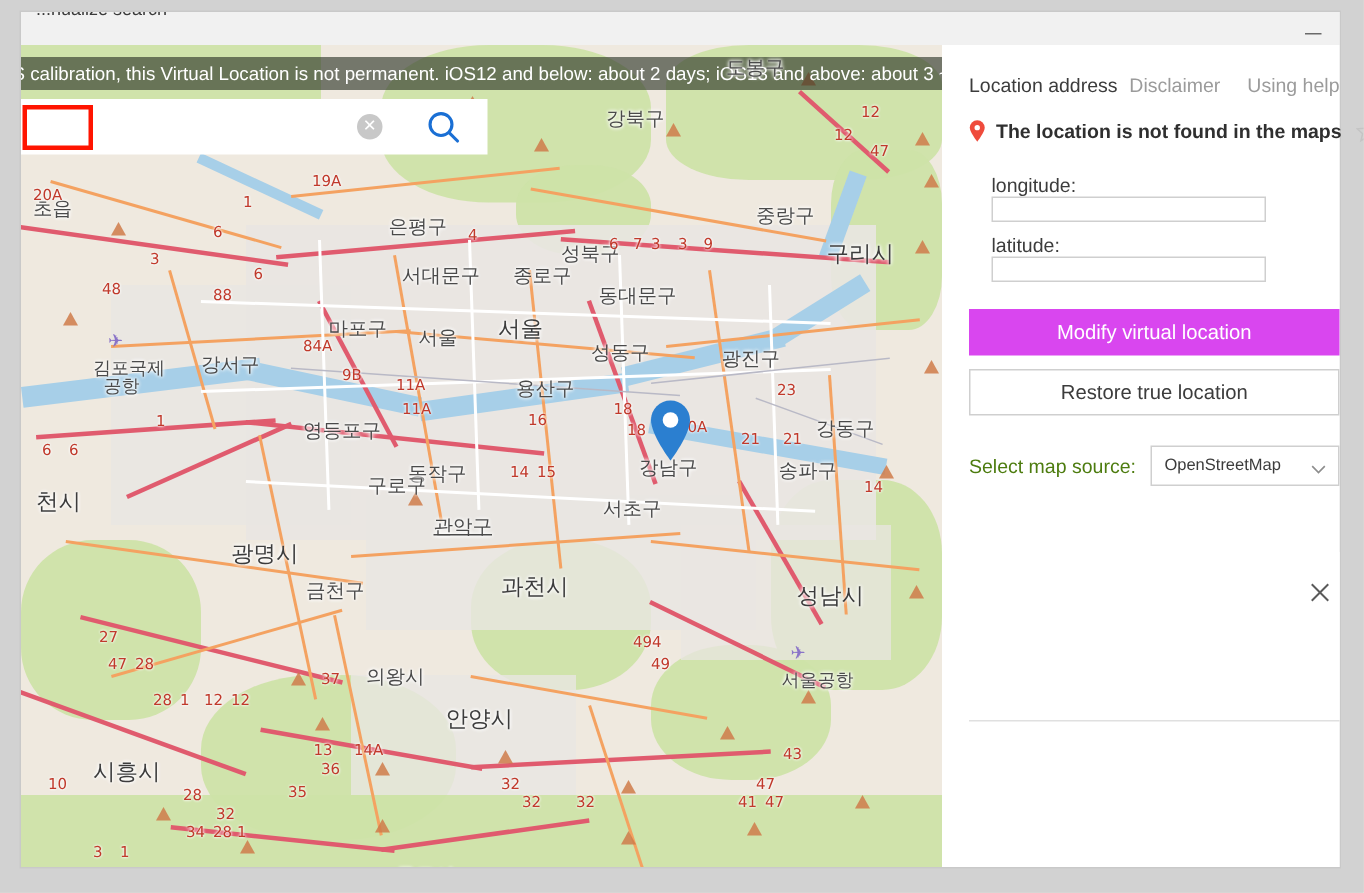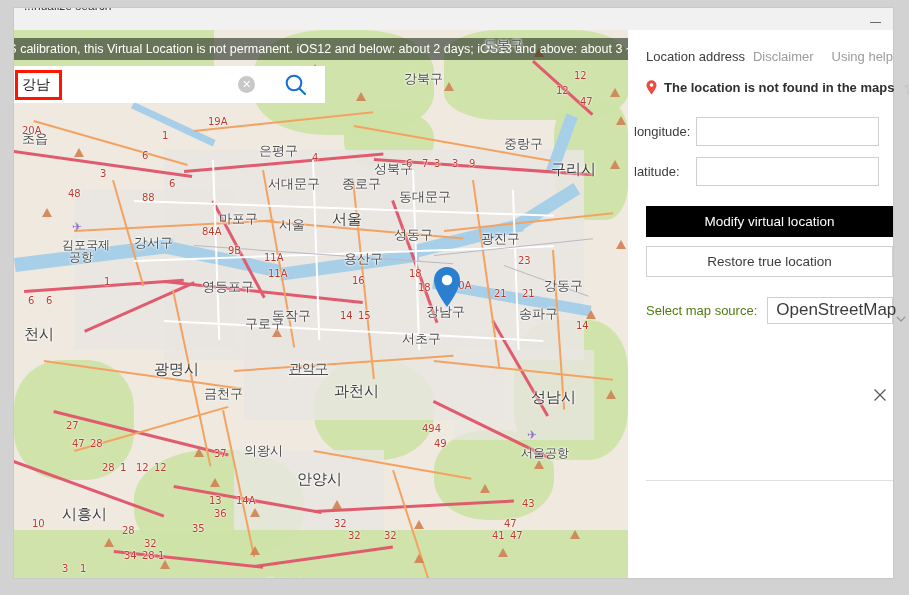--- a/index.html
+++ b/index.html
@@ -172,42 +172,42 @@
     display: flex; align-items: center;
   }
   .pin-mini { width: 11px; height: 15px; flex:none; margin-right:7px; }
   .addr-text {
     font-size: 13px; color: #2f2f2f; font-weight: 600;
     white-space: nowrap;
   }
   .star { margin-left: 10px; width: 15px; height: 15px; flex:none; cursor:pointer; }
 
   .field-row {
-    position: absolute; left: 6px;
+    position: absolute; left: 33px;
     width: 247px; height: 30px;
-    display: flex; align-items: center;
+    display: flex;  flex-direction: column;
   }
   .field-row.lon { top: 86px; }
   .field-row.lat { top: 126px; }
   .field-label {
     width: 62px; font-size: 13px; color: #3c3c3c; flex: none;
   }
   .field-input {
     width: 183px; height: 29px;
     border: 1px solid #cfcfcf; background: #fff;
     box-sizing: border-box;
     font-size: 13px; padding: 0 6px;
     font-family: "Liberation Sans", sans-serif;
     outline: none;
   }
 
   .btn-primary {
     position: absolute; left: 18px; top: 176px;
     width: 247px; height: 31px;
-    background: #000000; color: #fff;
+    background: #d946ef; color: #fff;
     border: none; font-size: 13.5px;
     font-family: "Liberation Sans", sans-serif;
     cursor: pointer;
   }
   .btn-secondary {
     position: absolute; left: 18px; top: 216px;
     width: 247px; height: 31px;
     background: #fff; color: #3c3c3c;
     border: 1px solid #cfcfcf; font-size: 13.5px;
     font-family: "Liberation Sans", sans-serif;
@@ -219,21 +219,21 @@
     width: 247px; height: 28px;
     display: flex; align-items: center;
   }
   .source-label { font-size: 13px; color:#4d7c0f; flex:none; }
   .source-select {
     margin-left: 10px;
     width: 126px; height: 27px;
     border: 1px solid #cfcfcf; background:#fff;
     box-sizing:border-box;
     display:flex; align-items:center;
-    font-size: 17px; color:#3c3c3c;
+    font-size: 11px; color:#3c3c3c;
     padding: 0 8px; cursor:pointer;
   }
   .source-select .sel-val { flex:1; }
   .chev { width:10px; height:6px; flex:none; }
 
   .tabstrip {
     position: absolute; left: 18px; top: 310px;
     width: 247px; height: 28px;
     display: flex;
     border-bottom: 1px solid #dfdfdf;
@@ -394,21 +394,20 @@
         <div class="m-tri" style="left:592px;top:360px;"></div>
         <div class="m-tri" style="left:572px;top:280px;"></div>
       </div>
 
       <div class="banner">
         <span>PS calibration, this Virtual Location is not permanent. iOS12 and below: about 2 days; iOS13 and above: about 3 ~ 6</span>
       </div>
 
       <div class="searchbar">
         <div class="search-input-wrap">
-          <input class="search-input" type="text" value="강남" style="">
           <div class="search-highlight"></div>
         </div>
         <div class="clear-btn">✕</div>
         <div class="search-go">
           <svg width="26" height="26" viewBox="0 0 26 26">
             <circle cx="11" cy="11" r="7.3" fill="none" stroke="#1a6fd4" stroke-width="2.1"></circle>
             <line x1="16.4" y1="16.4" x2="22" y2="22" stroke="#1a6fd4" stroke-width="2.1" stroke-linecap="round"></line>
           </svg>
         </div>
       </div>
@@ -429,21 +428,21 @@
           <div class="m-label mid" style="left: 380px; top: 196px;">성동구</div>
           <div class="m-label mid" style="left: 467px; top: 200px;">광진구</div>
           <div class="m-label mid" style="left: 120px; top: 204px;">강서구</div>
           <div class="m-label mid" style="left: 330px; top: 220px;">용산구</div>
           <div class="m-label mid" style="left: 188px; top: 248px;">영등포구</div>
           <div class="m-label mid" style="left: 412px; top: 273px;">강남구</div>
           <div class="m-label mid" style="left: 530px; top: 247px;">강동구</div>
           <div class="m-label mid" style="left: 505px; top: 275px;">송파구</div>
           <div class="m-label mid" style="left: 258px; top: 277px;">동작구</div>
           <div class="m-label mid" style="left: 188px; top: 285px; margin-left: 43px;">구로구</div>
-          <div class="m-label mid" style="left: 275px; top: 330px; text-decoration: underline;">관악구</div>
+          <div class="m-label mid" style="left: 275px; top: 312px; text-decoration: underline;">관악구</div>
           <div class="m-label mid" style="left: 388px; top: 300px;">서초구</div>
           <div class="m-label big" style="left: 140px; top: 330px;">광명시</div>
           <div class="m-label big" style="left: 10px; top: 295px;">천시</div>
           <div class="m-label mid" style="left: 190px; top: 355px;">금천구</div>
           <div class="m-label big" style="left: 320px; top: 352px;">과천시</div>
           <div class="m-label big" style="left: 517px; top: 358px;">성남시</div>
           <div class="m-label mid" style="left: 230px; top: 412px;">의왕시</div>
           <div class="m-label big" style="left: 283px; top: 440px;">안양시</div>
           <div class="m-label big" style="left: 48px; top: 475px;">시흥시</div>
           <div class="m-label mid" style="left: 8px; top: 100px;">초읍</div>

